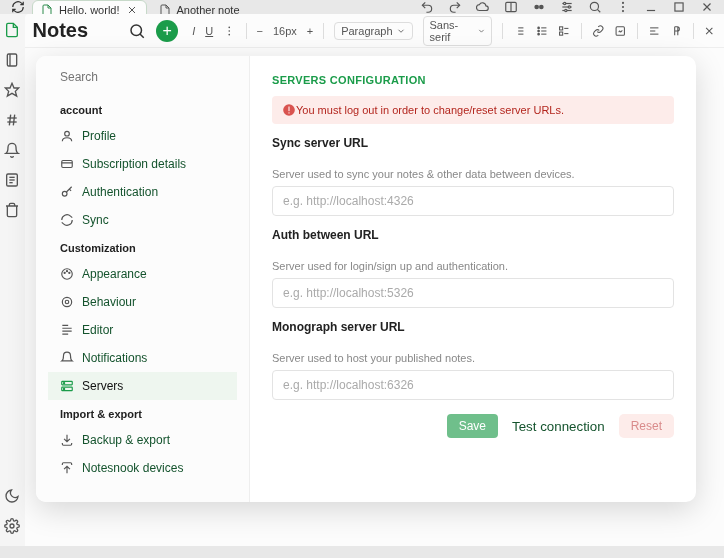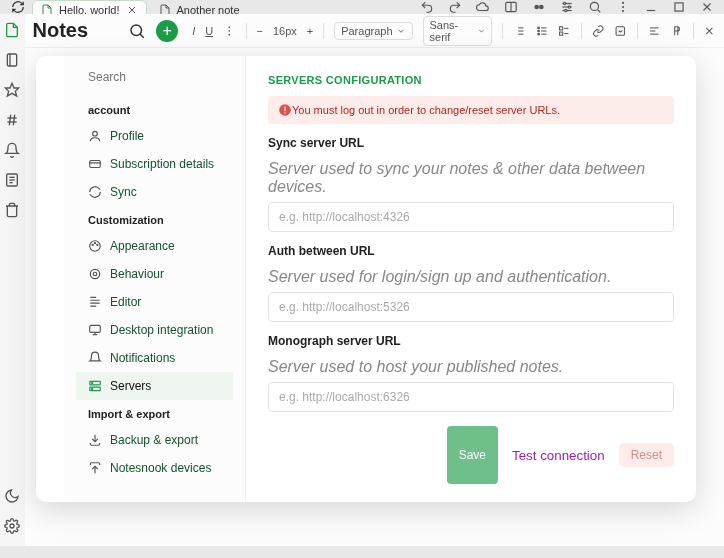--- a/index.html
+++ b/index.html
@@ -21,39 +21,39 @@
   .main { flex:1; background:#fcfcfc; display:flex; flex-direction:column; border-top-left-radius:4px;}
   .topbar { height:34px; display:flex; align-items:center; padding:0 8px; border-bottom:1px solid #eee;}
   .notes-title { font-size:20px; font-weight:700; color:#222; flex:0 0 auto; padding-right:40px;}
   .search-ic { width:18px; height:18px; color:#333; margin-right:10px; cursor:pointer;}
   .add-btn { width:22px; height:22px; border-radius:50%; background:#1b9c4a; color:#fff; display:flex; align-items:center; justify-content:center; font-size:16px; cursor:pointer; margin-right:14px;}
   .toolbar { display:flex; align-items:center; gap:10px; font-size:11px; color:#555; flex:1; overflow:hidden;}
   .toolbar .sep { width:1px; height:16px; background:#ddd;}
   .toolbar .tbtn { display:flex; align-items:center; gap:3px; cursor:pointer;}
   .toolbar .ic { width:14px; height:14px;}
   .dialog-overlay { position:absolute; left:36px; right:28px; top:56px; bottom:56px; background:#fff; border-radius:10px; box-shadow:0 8px 30px rgba(0,0,0,0.15); display:flex; overflow:hidden;}
-  .dialog-side { width:182px; background:#fcfcfc; border-right:1px solid #eee; padding:6px 12px; overflow-y:auto;margin-left:28px;}
+  .dialog-side { width:214px; background:#fcfcfc; border-right:1px solid #eee; padding:6px 12px; overflow-y:auto;}
   .dlg-search { margin:4px 10px 8px 10px; }
   .dlg-search input { width:100%; border:none; background:transparent; font-size:12px; color:#888; padding:4px 2px;}
   .dlg-section { font-size:11px; font-weight:700; color:#222; padding:8px 12px 6px 12px;}
   .dlg-item { display:flex; align-items:center; gap:8px; padding:7px 12px; font-size:12px; color:#14532d; cursor:pointer;}
   .dlg-item.active { background:#eef6ef; color:#111; font-weight:500;}
   .dlg-item .ic { width:14px; height:14px; color:#555;}
   .dialog-main { flex:1; padding:18px 22px; overflow-y:auto;}
   .config-title { font-size:11px; font-weight:700; letter-spacing:0.3px; color:#1b9c4a;}
   .alert { margin-top:10px; background:#fdecea; border-radius:4px; padding:7px 10px; display:flex; align-items:center; gap:0; font-size:11px; color:#b3261e;}
   .alert .ic { width:14px; height:14px; color:#d9534f;}
   .field { margin-top:12px;}
   .field-label { font-size:12px; font-weight:600; color:#222;}
-  .field-help { font-size:16px; color:#888; margin-top:10px;font-style:italic;}
+  .field-help { font-size:11px; color:#888; margin-top:18px;}
   .field input { margin-top:6px; width:100%; border:1px solid #e3e3e3; border-radius:4px; padding:7px 10px; font-size:12px; color:#444;}
   .field input::placeholder { color:#aaa;}
   .dlg-actions { margin-top:14px; display:flex; justify-content:flex-end; gap:14px; align-items:center; font-size:12px;}
-  .btn-save { background:#6fbf8b; color:#fff; border:none; border-radius:4px; padding:22px 12px; cursor:pointer; font-size:12px;}
-  .btn-test { background:none; border:none; color:#a21caf; cursor:pointer;}
+  .btn-save { background:#6fbf8b; color:#fff; border:none; border-radius:4px; padding:5px 12px; cursor:pointer; font-size:12px;}
+  .btn-test { background:none; border:none; color:#14532d; cursor:pointer;}
   .btn-reset { background:#fdecea; color:#d98b8b; border:none; border-radius:5px; padding:5px 12px; cursor:pointer; font-size:12px;}
   svg { display:block; }
   .format-chip{border:1px solid #ddd;border-radius:4px;padding:2px 6px;display:flex;align-items:center;gap:4px;}
 </style>
 </head>
 <body>
 
 <div class="titlebar">
   <div class="title-leading">
     <svg class="ic" width="14" height="14" viewBox="0 0 24 24" fill="none" stroke="#333" stroke-width="2">
@@ -271,20 +271,27 @@
       </div>
     <div class="dlg-item">
         <svg class="ic" viewBox="0 0 24 24" fill="none" stroke="currentColor" stroke-width="2">
           <rect x="3" y="6" width="18" height="12" rx="2"></rect>
           <line x1="3" y1="10" x2="21" y2="10"></line>
         </svg>
         <span>Subscription details</span>
       </div>
     <div class="dlg-item">
         <svg class="ic" viewBox="0 0 24 24" fill="none" stroke="currentColor" stroke-width="2">
+          <circle cx="8" cy="15" r="4"></circle>
+          <path d="M11 12 20 3M16 7l3 3"></path>
+        </svg>
+        <span>Authentication</span>
+      </div>
+    <div class="dlg-item">
+        <svg class="ic" viewBox="0 0 24 24" fill="none" stroke="currentColor" stroke-width="2">
           <path d="M3 12a9 9 0 0 1 15-6.7L21 8M21 12a9 9 0 0 1-15 6.7L3 16"></path>
         </svg>
         <span>Sync</span>
       </div>
 
     <div class="dlg-section">Customization</div>
     <div class="dlg-item">
         <svg class="ic" viewBox="0 0 24 24" fill="none" stroke="currentColor" stroke-width="2">
           <circle cx="12" cy="12" r="9"></circle>
           <circle cx="8" cy="10" r="1"></circle>
@@ -298,28 +305,20 @@
           <circle cx="12" cy="12" r="3"></circle>
           <circle cx="12" cy="12" r="8"></circle>
         </svg>
         <span>Behaviour</span>
       </div>
     <div class="dlg-item">
         <svg class="ic" viewBox="0 0 24 24" fill="none" stroke="currentColor" stroke-width="2">
           <path d="M4 4h10M4 9h16M4 14h16M4 19h10"></path>
         </svg>
         <span>Editor</span>
-      </div>
-    <div class="dlg-item">
-        <svg class="ic" viewBox="0 0 24 24" fill="none" stroke="currentColor" stroke-width="2">
-          <rect x="3" y="4" width="18" height="12" rx="2"></rect>
-          <line x1="8" y1="20" x2="16" y2="20"></line>
-          <line x1="12" y1="16" x2="12" y2="20"></line>
-        </svg>
-        <span>Desktop integration</span>
       </div>
     <div class="dlg-item">
         <svg class="ic" viewBox="0 0 24 24" fill="none" stroke="currentColor" stroke-width="2">
           <path d="M18 8a6 6 0 0 0-12 0c0 7-3 9-3 9h18s-3-2-3-9"></path>
         </svg>
         <span>Notifications</span>
       </div>
     <div class="dlg-item active">
         <svg class="ic" viewBox="0 0 24 24" fill="none" stroke="#1b9c4a" stroke-width="2">
           <rect x="3" y="4" width="18" height="6" rx="1"></rect>

